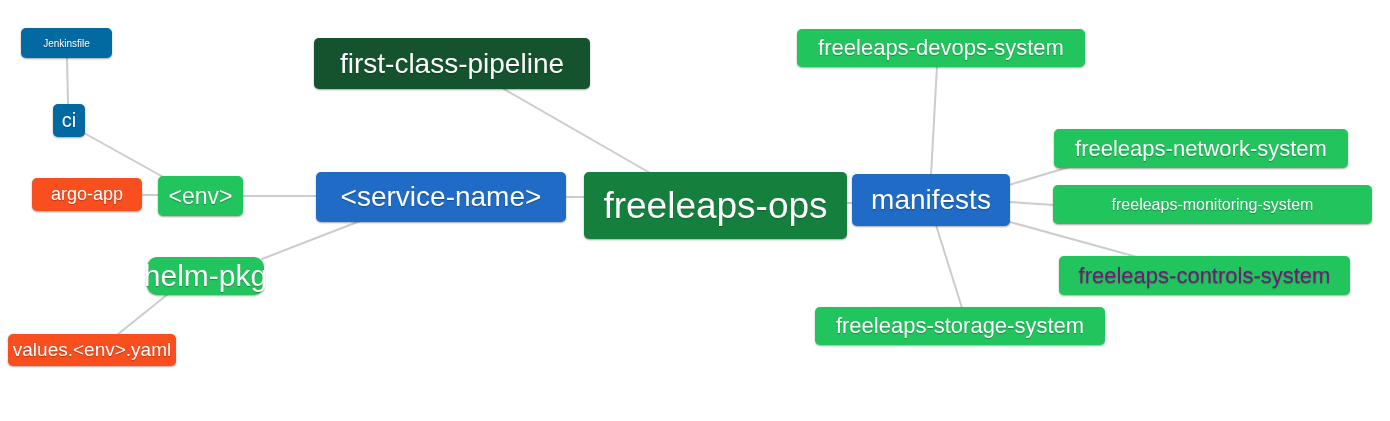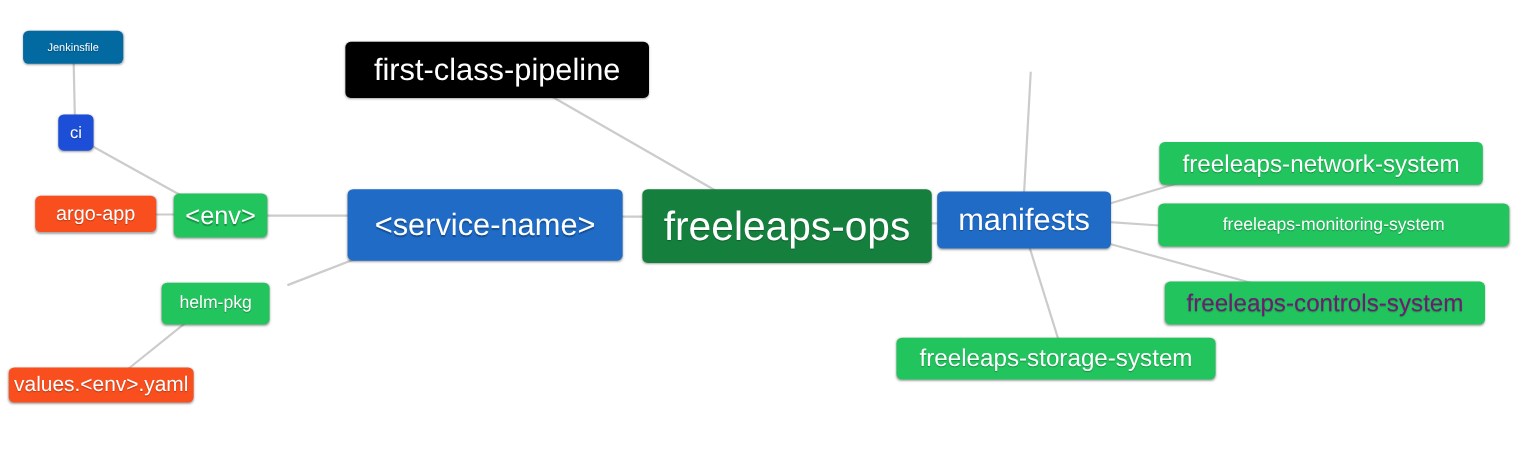--- a/index.html
+++ b/index.html
@@ -54,26 +54,27 @@
       <line x1="566" y1="197" x2="585" y2="197" stroke="#CCCCCC" stroke-width="2" stroke-linecap="round"></line>
       <line x1="846" y1="203" x2="853" y2="203" stroke="#CCCCCC" stroke-width="2" stroke-linecap="round"></line>
       <line x1="931" y1="175" x2="937" y2="66" stroke="#CCCCCC" stroke-width="2" stroke-linecap="round"></line>
       <line x1="1009" y1="185" x2="1126" y2="150" stroke="#CCCCCC" stroke-width="2" stroke-linecap="round"></line>
       <line x1="1009" y1="202" x2="1054" y2="205" stroke="#CCCCCC" stroke-width="2" stroke-linecap="round"></line>
       <line x1="1010" y1="222" x2="1137" y2="257" stroke="#CCCCCC" stroke-width="2" stroke-linecap="round"></line>
       <line x1="936" y1="225" x2="962" y2="308" stroke="#CCCCCC" stroke-width="2" stroke-linecap="round"></line>
     </svg>
 
 <div class="node" style="left: 584px; top: 172px; width: 263px; height: 67px; font-size: 37px; background: #15803d; color: rgb(255, 255, 255);">freeleaps-ops</div>
-    <div class="node" style="left: 314px; top: 38px; width: 276px; height: 51px; font-size: 28px; background: #000000; color: rgb(255, 255, 255);">first-class-pipeline</div>
-    <div class="node" style="left: 316px; top: 172px; width: 250px; height: 65px; font-size: 28px; background: rgb(31, 107, 198); color: rgb(255, 255, 255);">&lt;service-name&gt;</div>
+    <div class="node" style="left: 314px; top: 38px; width: 276px; height: 51px; font-size: 28px; background: #14532d; color: rgb(255, 255, 255);">first-class-pipeline</div>
+    <div class="node" style="left: 316px; top: 172px; width: 250px; height: 50px; font-size: 28px; background: rgb(31, 107, 198); color: rgb(255, 255, 255);">&lt;service-name&gt;</div>
     <div class="node" style="left: 852px; top: 174px; width: 158px; height: 52px; font-size: 28px; background: rgb(31, 107, 198); color: rgb(255, 255, 255);">manifests</div>
     <div class="node" style="left: 158px; top: 176px; width: 85px; height: 40px; font-size: 23px; background: rgb(33, 196, 93); color: rgb(255, 255, 255);">&lt;env&gt;</div>
-    <div class="node" style="left: 147px; top: 257px; width: 98px; height: 38px; font-size: 16px; background: rgb(33, 196, 93); color: rgb(255, 255, 255);">helm-pkg</div>
-    <div class="node" style="left: 53px; top: 104px; width: 32px; height: 33px; font-size: 15px; background: #1d4ed8; color: rgb(255, 255, 255);">ci</div>
+    <div class="node" style="left: 147px; top: 257px; width: 117px; height: 38px; font-size: 30px; background: rgb(33, 196, 93); color: rgb(255, 255, 255); border-radius: 10px;">helm-pkg</div>
+    <div class="node" style="left: 53px; top: 104px; width: 32px; height: 33px; font-size: 20px; background: #0369a1; color: rgb(255, 255, 255);">ci</div>
     <div class="node" style="left: 32px; top: 178px; width: 110px; height: 33px; font-size: 18px; background: rgb(249, 78, 29); color: rgb(255, 255, 255);">argo-app</div>
     <div class="node" style="left: 8px; top: 334px; width: 168px; height: 32px; font-size: 19px; background: rgb(249, 78, 29); color: rgb(255, 255, 255);">values.&lt;env&gt;.yaml</div>
     <div class="node" style="left: 21px; top: 28px; width: 91px; height: 30px; font-size: 10px; background: #0369a1; color: rgb(255, 255, 255);">Jenkinsfile</div>
+    <div class="node" style="left: 797px; top: 29px; width: 288px; height: 38px; font-size: 22px; background: rgb(33, 196, 93); color: rgb(255, 255, 255);">freeleaps-devops-system</div>
     <div class="node" style="left: 1054px; top: 111px; width: 294px; height: 39px; font-size: 22px; background: rgb(33, 196, 93); color: rgb(255, 255, 255); margin-top: 18px;">freeleaps-network-system</div>
     <div class="node" style="left: 1053px; top: 185px; width: 319px; height: 39px; font-size: 16px; background: rgb(33, 196, 93); color: rgb(255, 255, 255);">freeleaps-monitoring-system</div>
     <div class="node" style="left: 1059px; top: 256px; width: 291px; height: 39px; font-size: 22px; background: rgb(33, 196, 93); color: #701a75;">freeleaps-controls-system</div>
     <div class="node" style="left: 815px; top: 307px; width: 290px; height: 38px; font-size: 22px; background: rgb(33, 196, 93); color: rgb(255, 255, 255);">freeleaps-storage-system</div>
   </div>
 
 </body></html>

